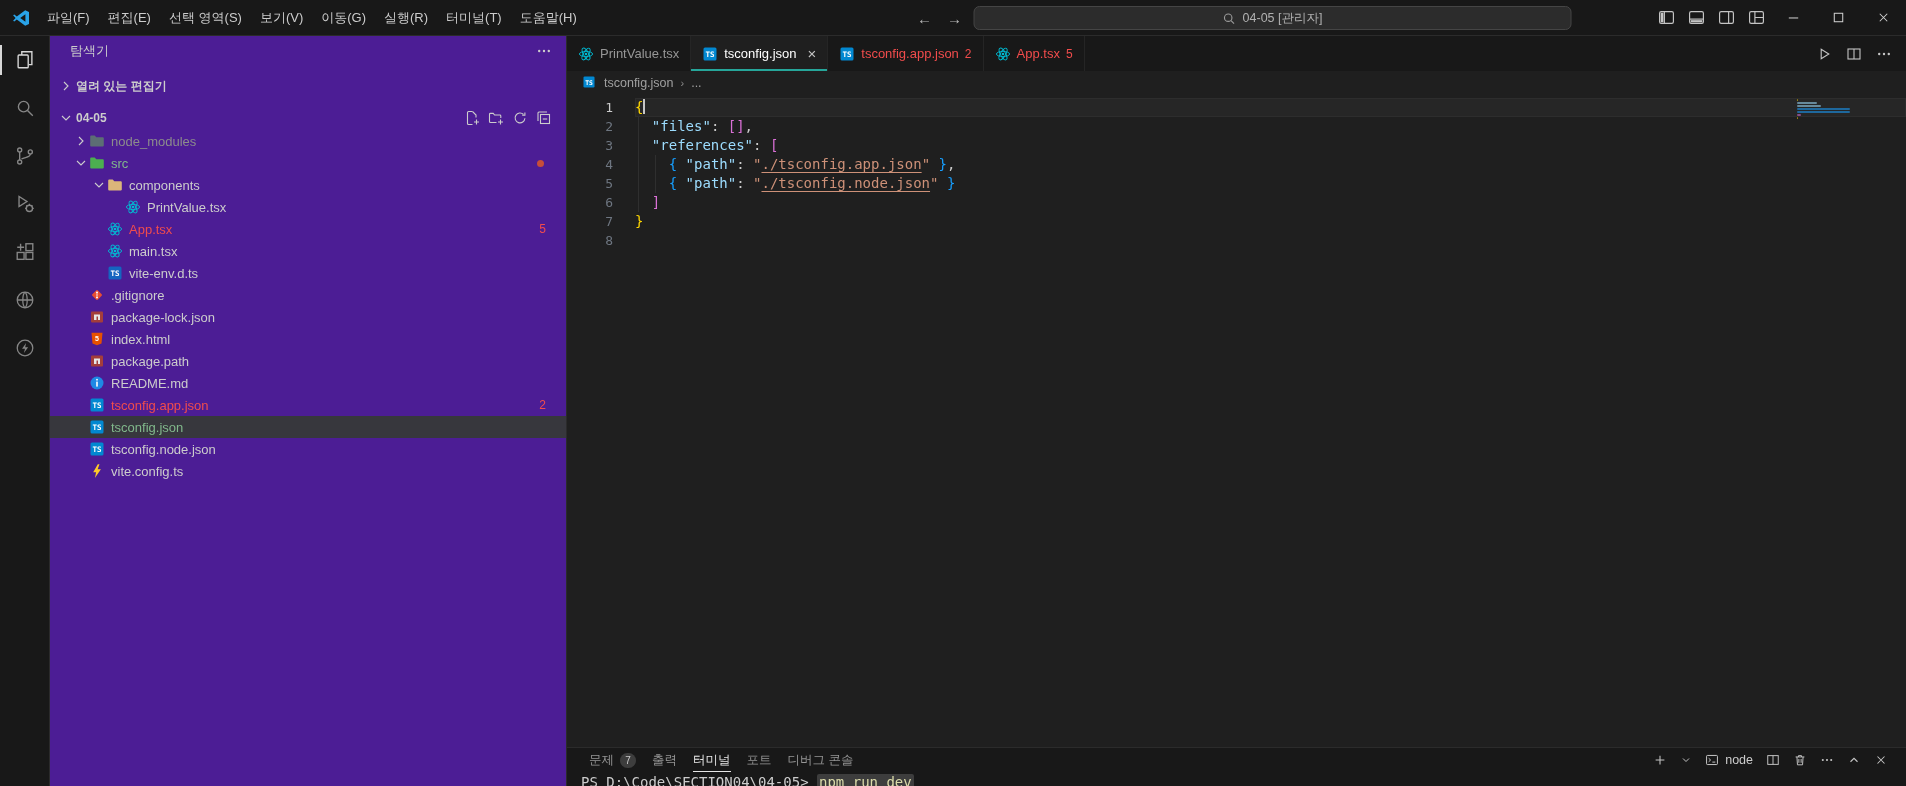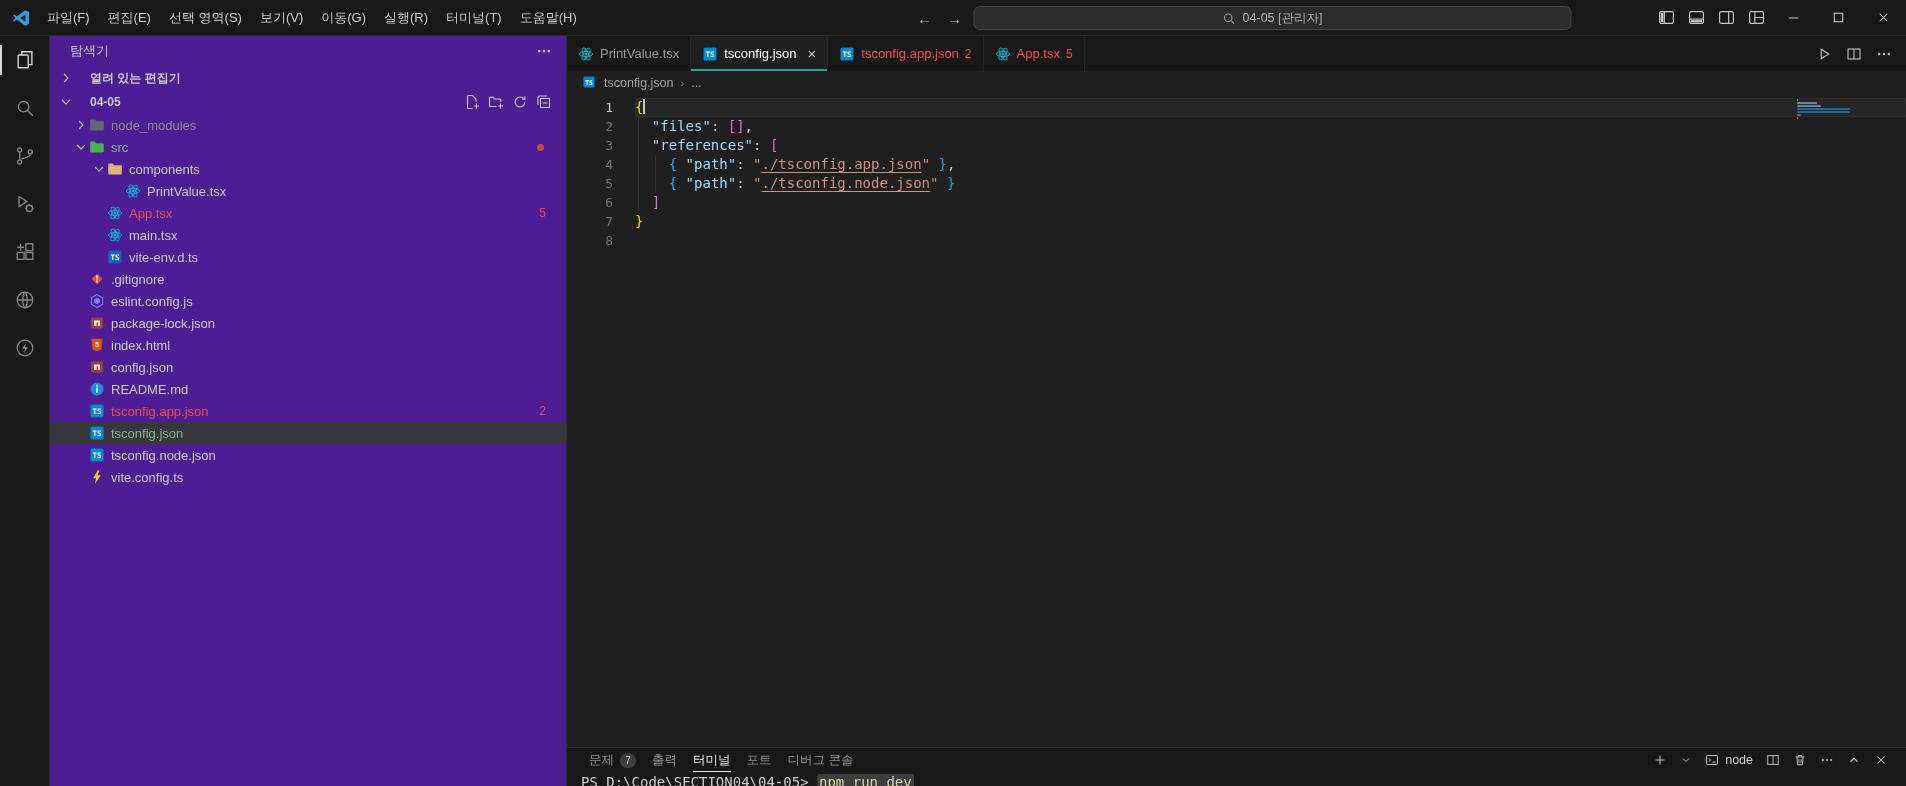--- a/index.html
+++ b/index.html
@@ -26,21 +26,21 @@
   
   .activitybar{width:49px;background:#181818;display:flex;flex-direction:column;align-items:stretch;flex:none;}
   .act-item{height:48px;display:flex;align-items:center;justify-content:center;color:#868686;position:relative;}
   .act-item.active{color:#d7d7d7;}
   .act-item.active::before{content:"";position:absolute;left:0;top:9px;bottom:9px;width:2px;background:#d7d7d7;}
 
   
   .sidebar{width:518px;background:#4c1d95;border-left:1px solid #2b2b2b;border-right:1px solid #2b2b2b;flex:none;display:flex;flex-direction:column;overflow:hidden;}
   .sb-header{height:30px;display:flex;align-items:center;padding:0 14px 0 20px;font-size:13px;color:#cccccc;flex:none;}
   .sb-header .spacer{flex:1;}
-  .sec-row{height:24px;display:flex;align-items:center;padding-left:8px;font-size:12px;font-weight:700;color:#cccccc;flex:none;gap:16px;}
+  .sec-row{height:24px;display:flex;align-items:center;padding-left:8px;font-size:12px;font-weight:700;color:#cccccc;flex:none;gap:2px;margin-top:8px;}
   .sec-row .chev{width:16px;display:flex;justify-content:center;}
   .sec-actions{margin-left:auto;display:flex;align-items:center;gap:8px;padding-right:14px;color:#cccccc;}
   .tree{flex:1;overflow:hidden;}
   .trow{height:22px;display:flex;align-items:center;font-size:13px;color:#cccccc;position:relative;}
   .trow.selected{background:#37373d;}
   .trow .chev{width:17px;flex:none;display:flex;justify-content:center;}
   .trow .ficon{width:16px;height:16px;flex:none;margin-right:6px;display:flex;align-items:center;justify-content:center;}
   .trow .tlabel{white-space:nowrap;}
   .trow .tbadge{margin-left:auto;margin-right:20px;font-size:12px;}
   .trow .tdot{margin-left:auto;margin-right:22px;width:7px;height:7px;border-radius:50%;background:#c74e39;}
@@ -373,30 +373,20 @@
               <circle cx="8" cy="10.4" r="1" fill="#ffffff"></circle>
               <path d="M8 6.6v2.8" stroke="#ffffff" stroke-width="0.9"></path>
             </svg>
           </span>
     <span class="tlabel" style="color:#cccccc">.gitignore</span>
         </div>
         <div class="trow " style="padding-left:22px">
     <span class="chev"></span>
     <span class="ficon">
             <svg width="16" height="16" viewBox="0 0 16 16">
-              <path d="M8 1.5l5.6 3.2v6.6L8 14.5 2.4 11.3V4.7z" fill="none" stroke="#8080f2" stroke-width="1.1"></path>
-              <path d="M8 4.8l2.9 1.7v3L8 11.2 5.1 9.5v-3z" fill="#8080f2"></path>
-            </svg>
-          </span>
-    <span class="tlabel" style="color:#cccccc">eslint.config.js</span>
-        </div>
-        <div class="trow " style="padding-left:22px">
-    <span class="chev"></span>
-    <span class="ficon">
-            <svg width="16" height="16" viewBox="0 0 16 16">
               <rect x="2" y="2.5" width="12" height="11" rx="1" fill="#a33e3b"></rect>
               <path d="M5 11V5.5h6V11H9V7.5H7.5V11z" fill="#e6e6e6"></path>
             </svg>
           </span>
     <span class="tlabel" style="color:#cccccc">package-lock.json</span>
         </div>
         <div class="trow " style="padding-left:22px">
     <span class="chev"></span>
     <span class="ficon">
             <svg width="16" height="16" viewBox="0 0 16 16">
@@ -407,21 +397,21 @@
     <span class="tlabel" style="color:#cccccc">index.html</span>
         </div>
         <div class="trow " style="padding-left:22px">
     <span class="chev"></span>
     <span class="ficon">
             <svg width="16" height="16" viewBox="0 0 16 16">
               <rect x="2" y="2.5" width="12" height="11" rx="1" fill="#a33e3b"></rect>
               <path d="M5 11V5.5h6V11H9V7.5H7.5V11z" fill="#e6e6e6"></path>
             </svg>
           </span>
-    <span class="tlabel" style="color:#cccccc">config.json</span>
+    <span class="tlabel" style="color:#cccccc">package.path</span>
         </div>
         <div class="trow " style="padding-left:22px">
     <span class="chev"></span>
     <span class="ficon">
             <svg width="16" height="16" viewBox="0 0 16 16">
               <circle cx="8" cy="8" r="6.5" fill="#1e88e5"></circle>
               <rect x="7.2" y="3.9" width="1.6" height="1.6" fill="#ffffff"></rect>
               <rect x="7.2" y="6.6" width="1.6" height="5" fill="#ffffff"></rect>
             </svg>
           </span>

